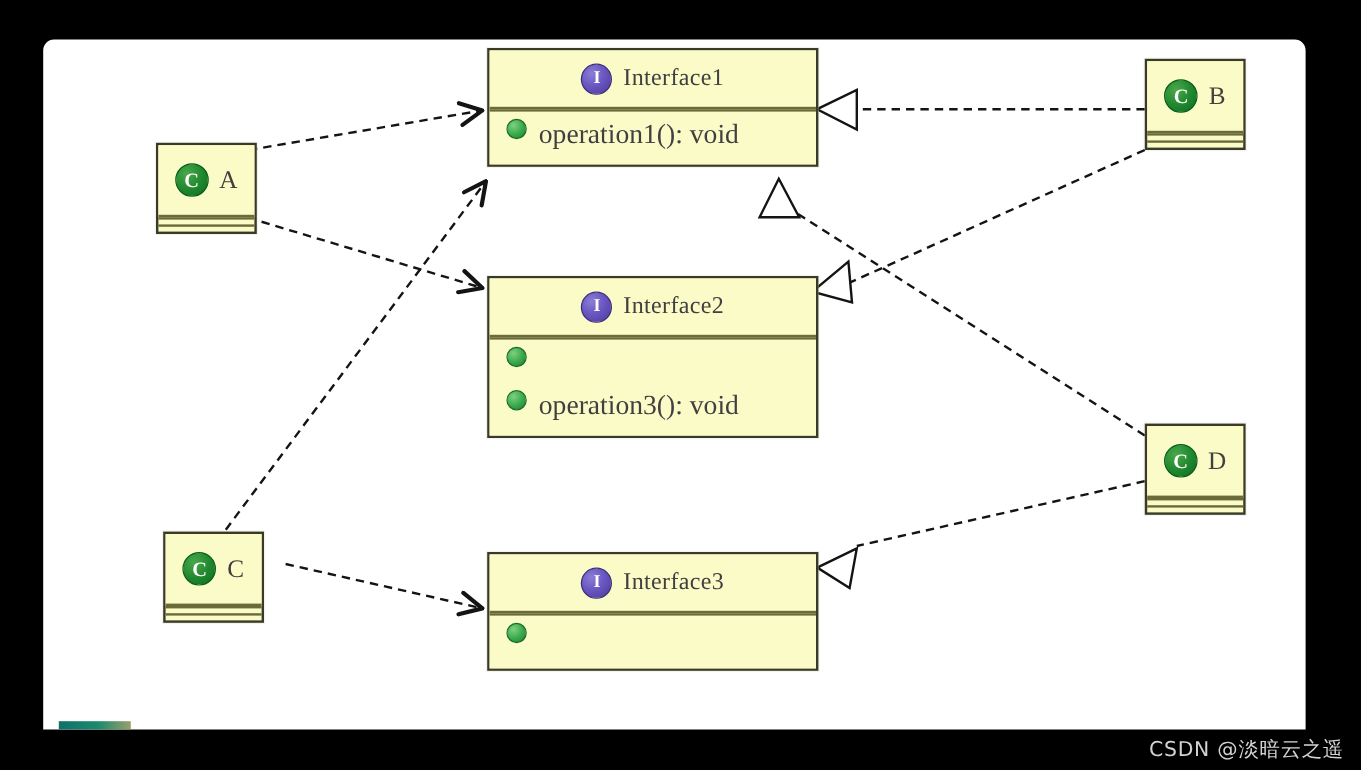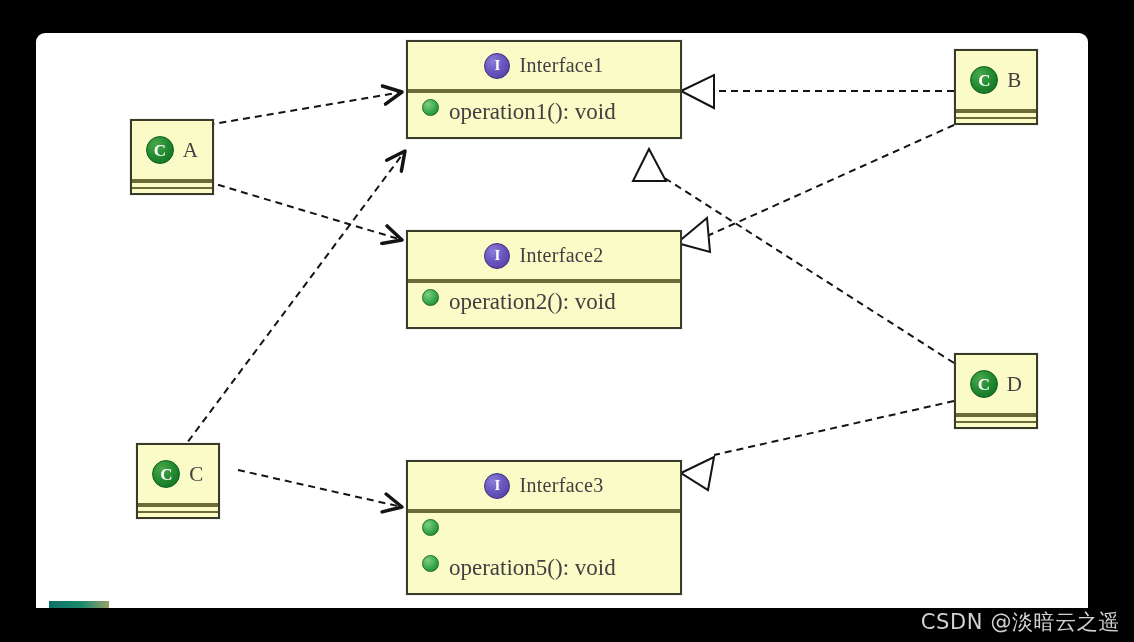--- a/index.html
+++ b/index.html
@@ -148,21 +148,21 @@
     height: 2px;
     background: #6b6b3a;
     margin-top: 4px;
   }
   
   #watermark {
     position: absolute;
     right: 14px;
     bottom: 6px;
     font-family: "DejaVu Sans", sans-serif;
-    font-size: 21px;
+    font-size: 17px;
     color: #d2d2d2;
     letter-spacing: 0.6px;
     white-space: nowrap;
   }
   
   #artifact {
     position: absolute;
     left: 13px;
     bottom: 0px;
     width: 60px;
@@ -232,40 +232,39 @@
     <div class="node iface" style="left:370px; top:197px; width:276px;">
       <div class="node-header">
         <span class="icon-iface">
           <span>I</span>
         </span>
         <span class="node-title">Interface2</span>
       </div>
       <div class="node-body">
         <div class="member">
           <span class="icon-op"></span>
-          <span class="member-label">operation2(): void</span>
+        </div>
+        <div class="member">
+          <span class="icon-op"></span>
+          <span class="member-label">operation3(): void</span>
         </div>
       </div>
     </div>
 
     <div class="node iface" style="left:370px; top:427px; width:276px;">
       <div class="node-header">
         <span class="icon-iface">
           <span>I</span>
         </span>
         <span class="node-title">Interface3</span>
       </div>
       <div class="node-body">
         <div class="member">
           <span class="icon-op"></span>
         </div>
-        <div class="member">
-          <span class="icon-op"></span>
-          <span class="member-label">operation5(): void</span>
-        </div>
       </div>
     </div>
 
     <div class="node cls" style="left:94px; top:86px; width:84px; height:76px;">
       <div class="node-header">
         <span class="icon-class">
           <span>C</span>
         </span>
         <span class="node-title">A</span>
       </div>

